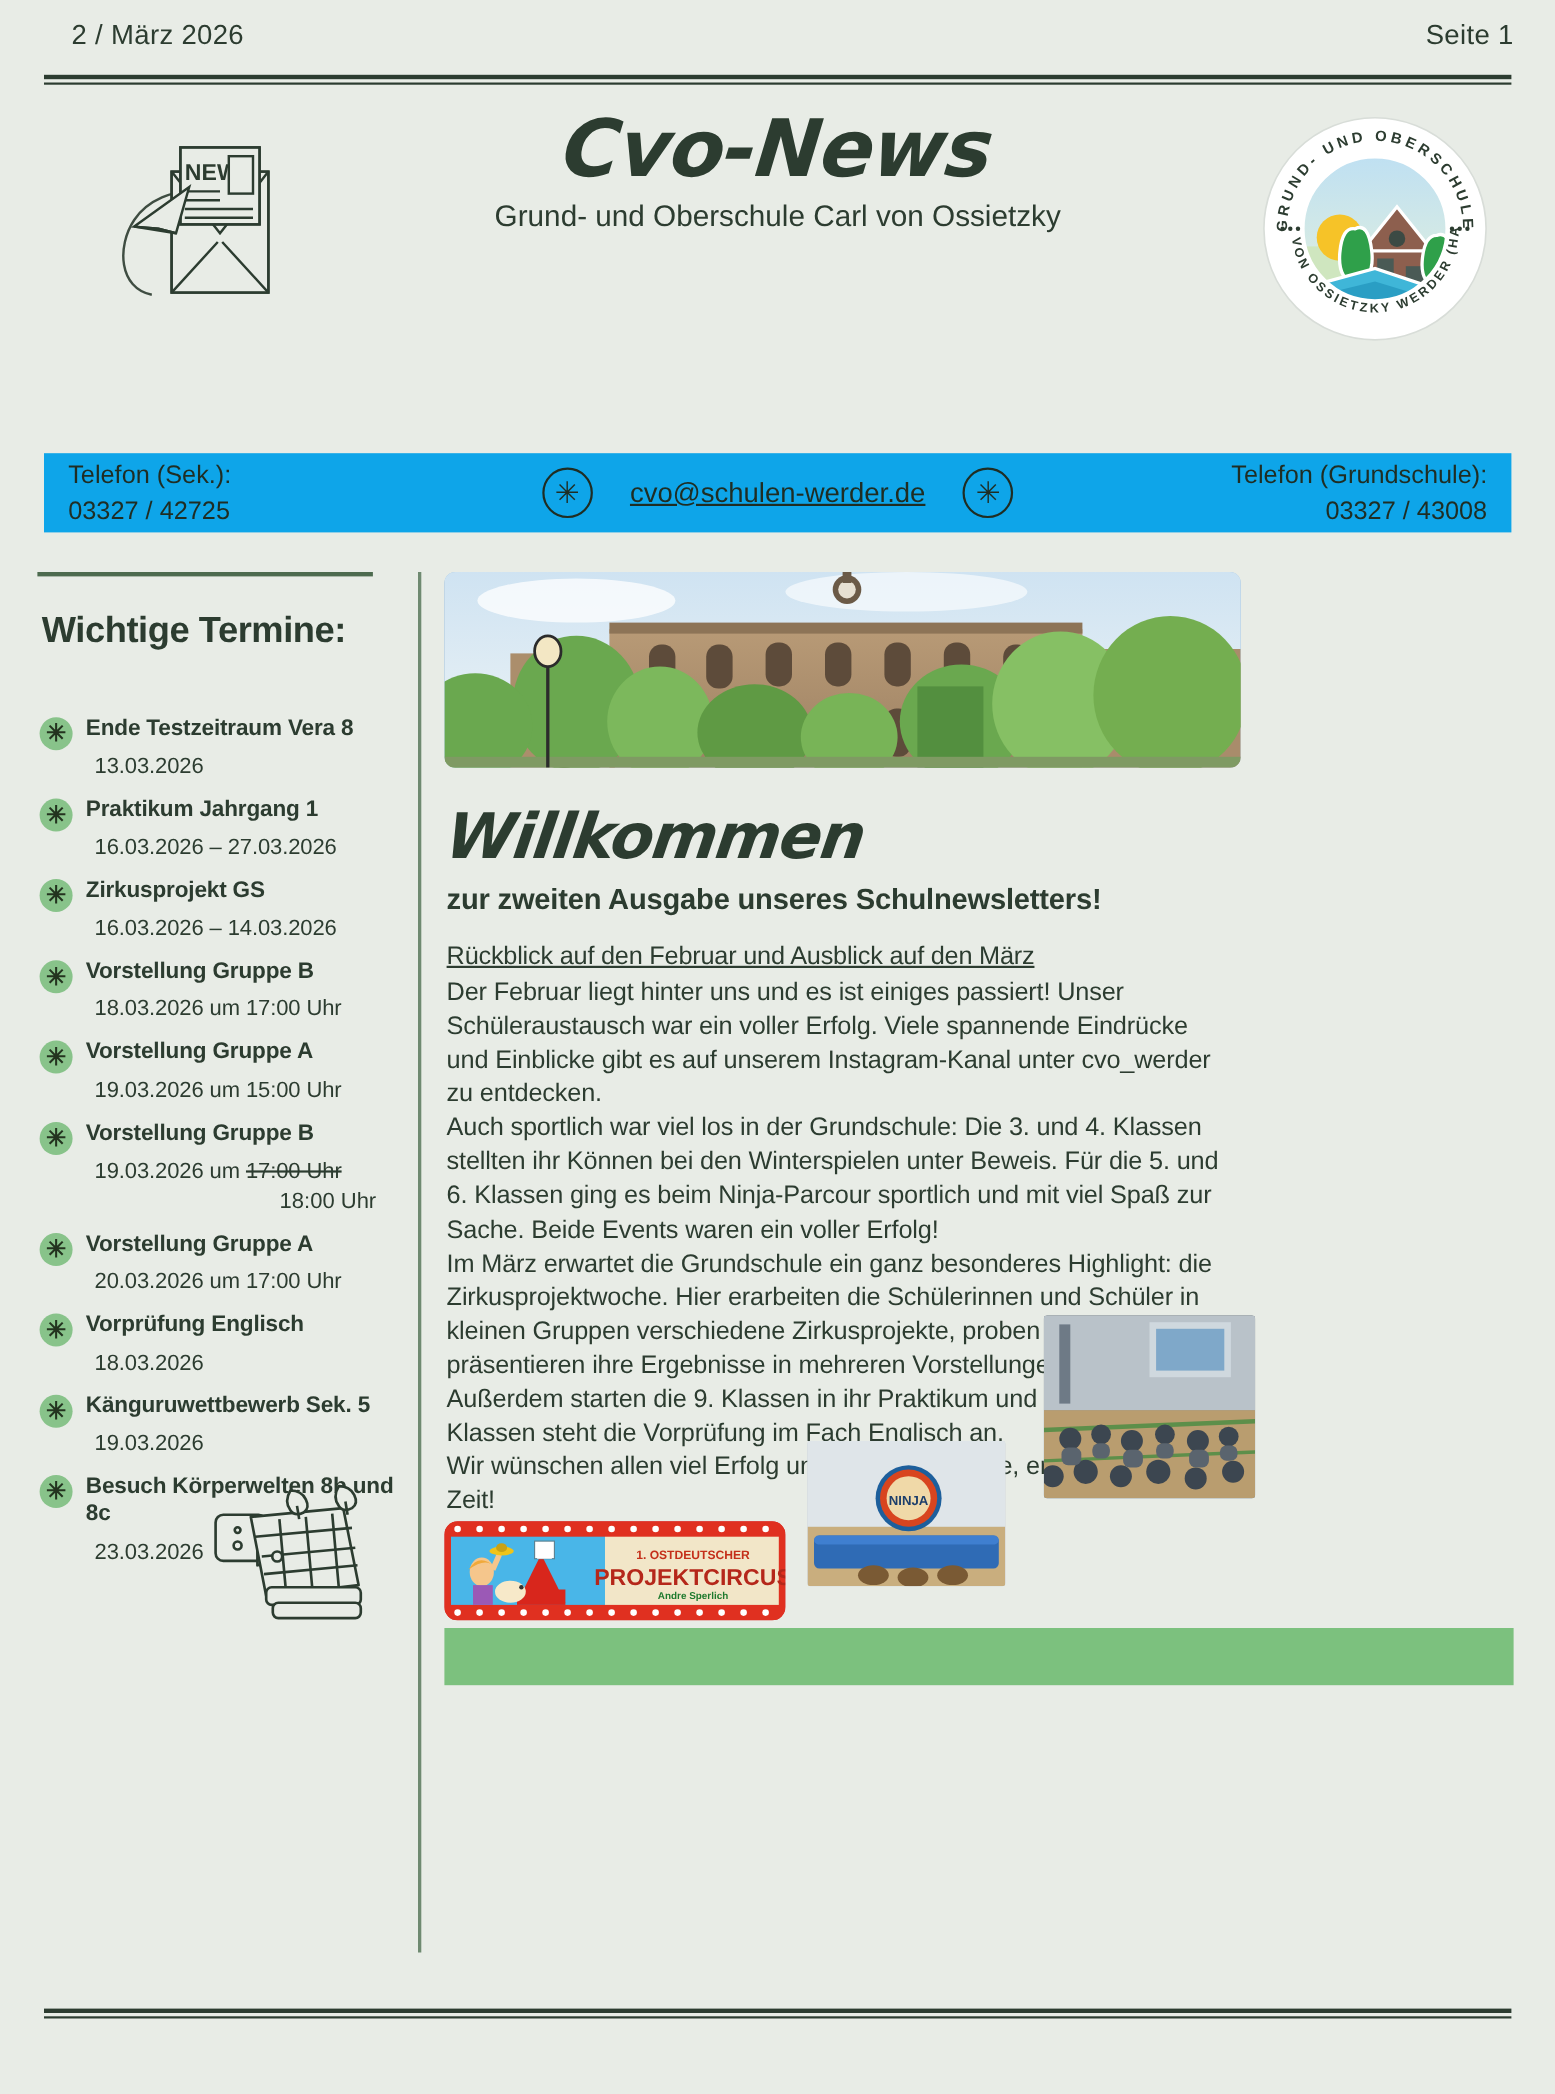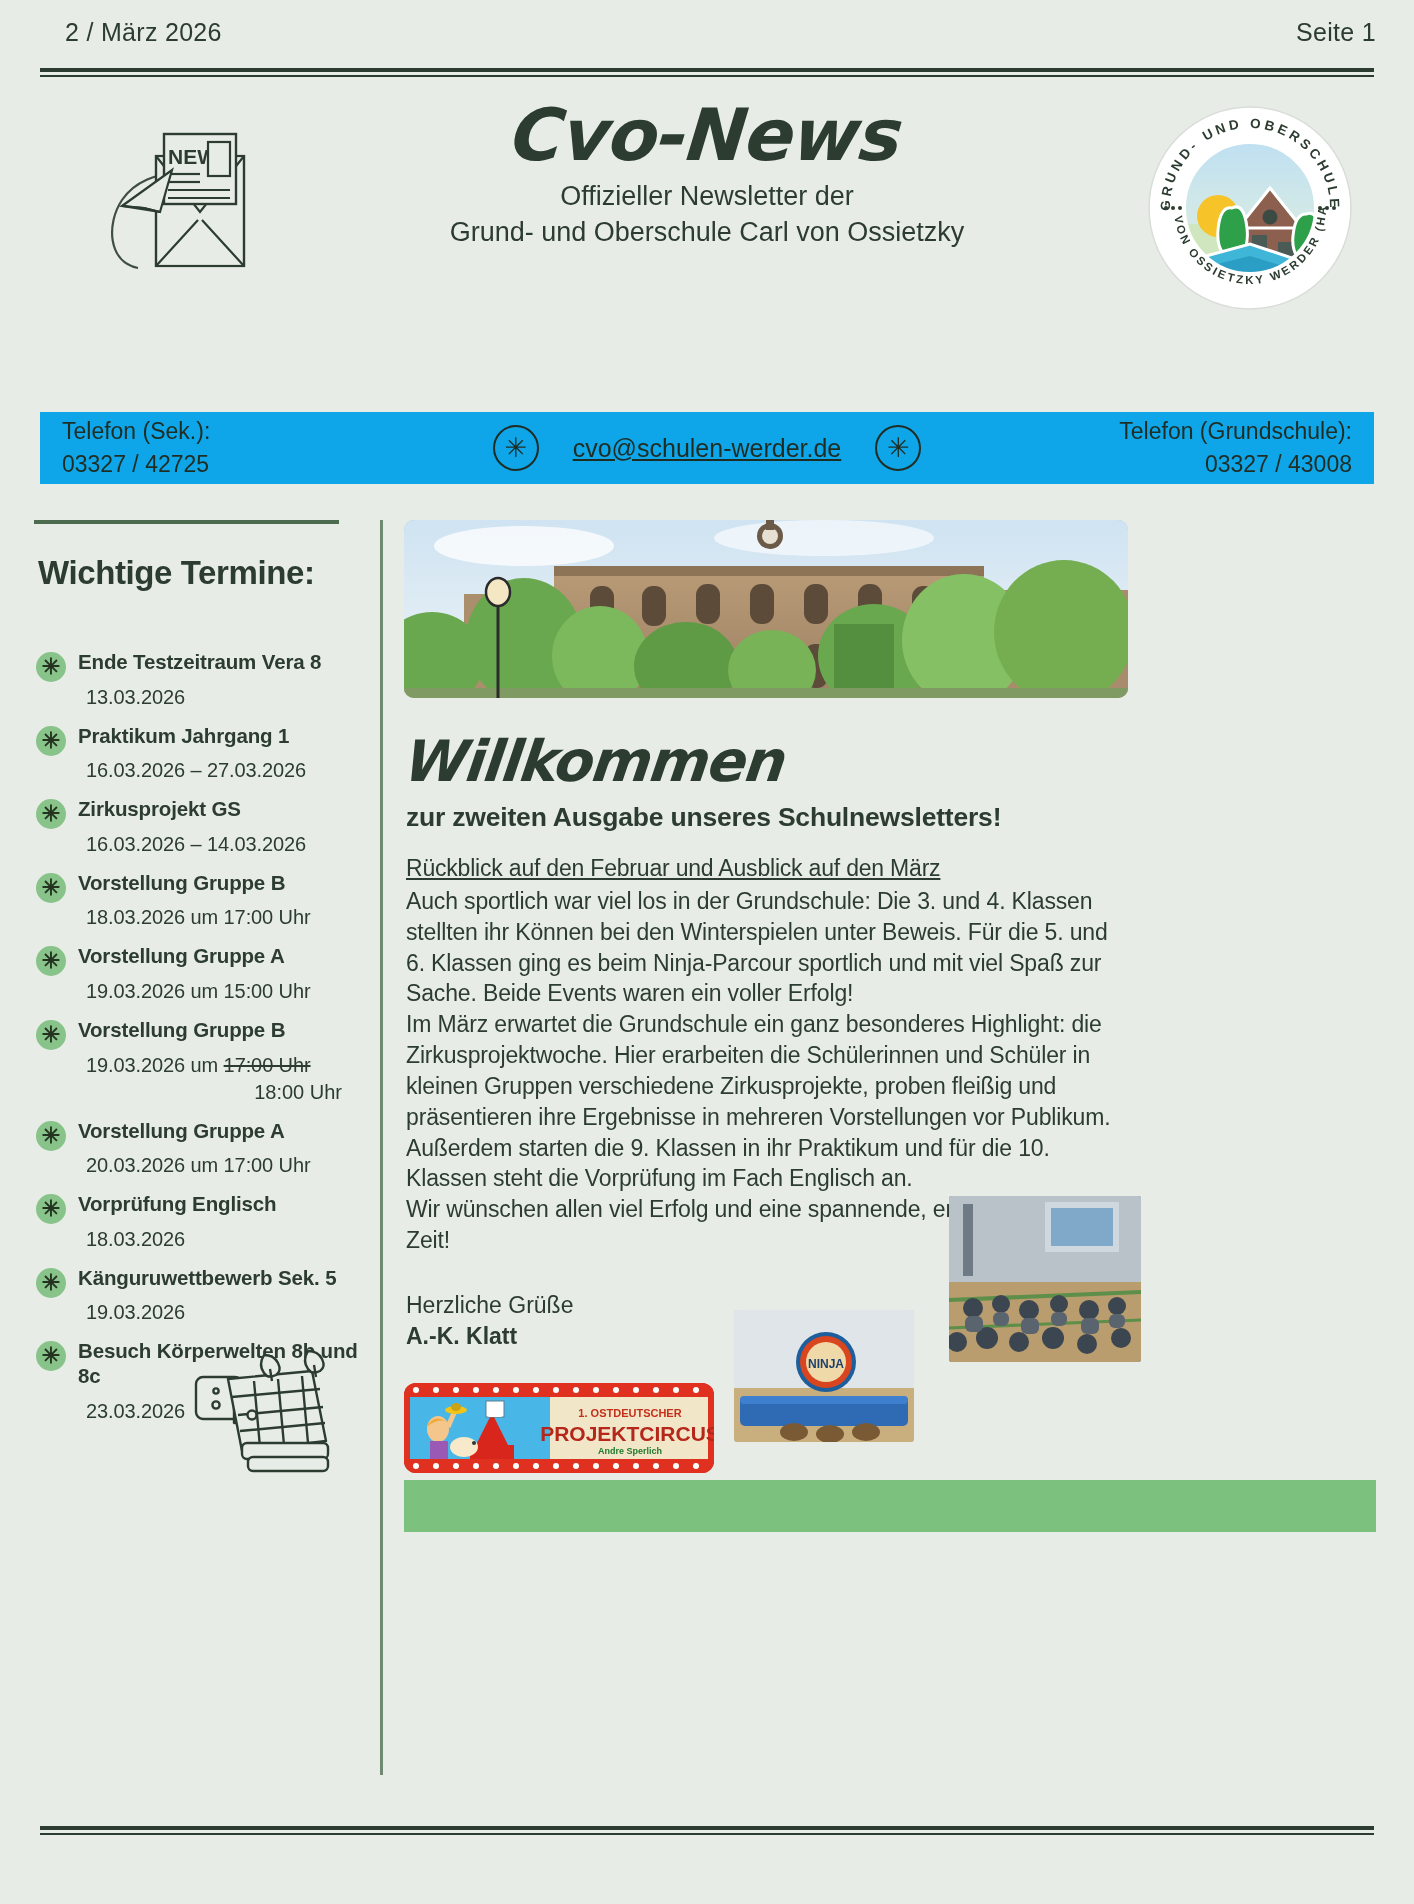--- a/index.html
+++ b/index.html
@@ -355,21 +355,20 @@
         <line x1="68" y1="66" x2="100" y2="66"></line>
         <line x1="68" y1="74" x2="130" y2="74"></line>
         <line x1="68" y1="82" x2="130" y2="82"></line>
         <path d="M22 90 L72 54 L60 96 L44 92 Z" fill="#e8ece6"></path>
         <path d="M22 90 L60 96 L44 92 Z"></path>
       </svg>
     </div>
 
     <div class="masthead-center">
       <div class="brand">Cvo-News</div>
-      <div class="brand-sub">Offizieller Newsletter der</div>
       <div class="brand-sub">Grund- und Oberschule Carl von Ossietzky</div>
     </div>
 
     <div class="school-seal">
       <svg viewBox="0 0 208 208" width="208" height="208">
         <defs>
           <path id="arcTop" d="M 24 104 A 80 80 0 0 1 184 104"></path>
           <path id="arcBot" d="M 28 104 A 76 76 0 0 0 180 104"></path>
           <clipPath id="sealClip">
               <circle cx="104" cy="104" r="66"></circle>
@@ -569,20 +568,21 @@
         <ellipse cx="94" cy="72" rx="12" ry="14" fill="#f3e7c4" stroke="#2b2b2b" stroke-width="2.5"></ellipse>
       </svg>
     </div>
 
     <div class="welcome">Willkommen</div>
     <div class="welcome-sub">zur zweiten Ausgabe unseres Schulnewsletters!</div>
 
     <div class="section-head">Rückblick auf den Februar und Ausblick auf den März</div>
 
     <div class="body-text">
+      <p>Der Februar liegt hinter uns und es ist einiges passiert! Unser Schüleraustausch war ein voller Erfolg. Viele spannende Eindrücke und Einblicke gibt es auf unserem Instagram-Kanal unter cvo_werder zu entdecken.</p>
       <p>Auch sportlich war viel los in der Grundschule: Die 3. und 4. Klassen stellten ihr Können bei den Winterspielen unter Beweis. Für die 5. und 6. Klassen ging es beim Ninja-Parcour sportlich und mit viel Spaß zur Sache. Beide Events waren ein voller Erfolg!</p>
       <p>Im März erwartet die Grundschule ein ganz besonderes Highlight: die Zirkusprojektwoche. Hier erarbeiten die Schülerinnen und Schüler in kleinen Gruppen verschiedene Zirkusprojekte, proben fleißig und präsentieren ihre Ergebnisse in mehreren Vorstellungen vor Publikum. Außerdem starten die 9. Klassen in ihr Praktikum und für die 10. Klassen steht die Vorprüfung im Fach Englisch an.</p>
       <p>Wir wünschen allen viel Erfolg und eine spannende, erlebnisreiche Zeit!</p>
     </div>
 
     <div class="signoff">
       <div>Herzliche Grüße</div>
       <div class="name">A.-K. Klatt</div>
     </div>
 

